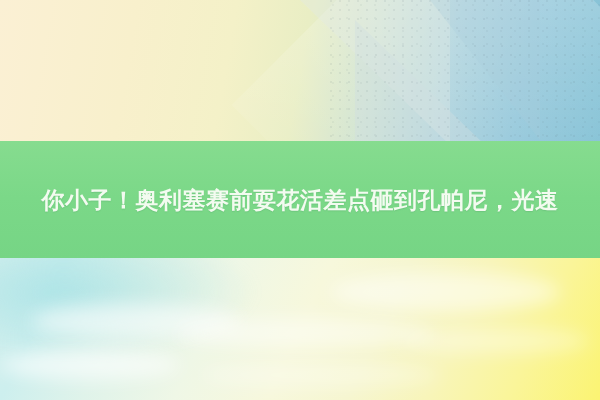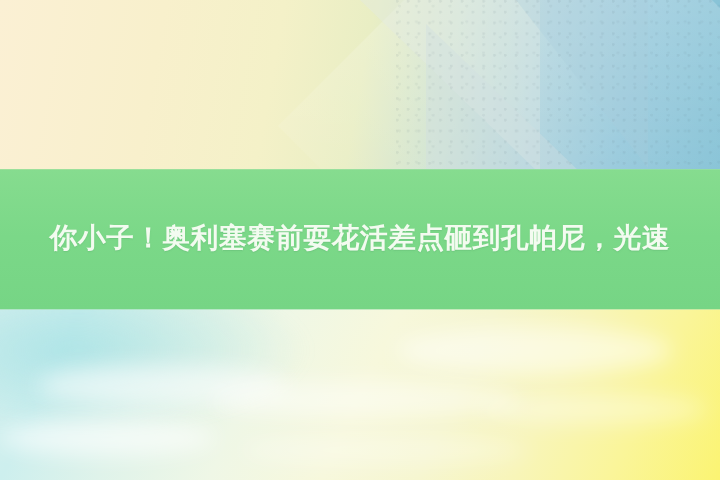--- a/index.html
+++ b/index.html
@@ -106,21 +106,21 @@
   }
   .headline {
     width: 580px;
     text-align: center;
     color: #f3fbf0;
     font-weight: bold;
     font-size: 23px;
     line-height: 38px;
     letter-spacing: 0.5px;
     text-shadow: 0 1px 1px rgba(90,170,110,0.35);
-    font-family: Liberation Mono, monospace;
+    font-family: Liberation Sans, sans-serif;
     white-space: normal;
   }
 
   
   .bottom-area {
     position: absolute;
     left: 0;
     top: 258px;
     width: 600px;
     height: 142px;

